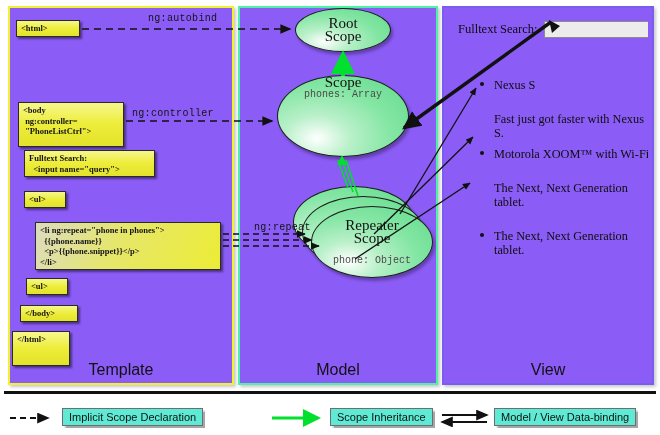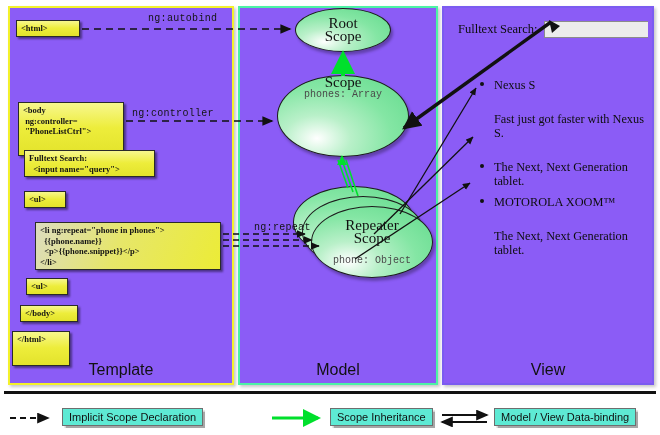--- a/index.html
+++ b/index.html
@@ -89,21 +89,21 @@
   </div>
   <div class="col" id="col-model">
     <div class="col-label">Model</div>
   </div>
   <div class="col" id="col-view">
     <div class="col-label">View</div>
   </div>
 
   <div class="codebox" style="left:16px;top:20px;width:64px;height:17px;">&lt;html&gt;</div>
 
-  <div class="codebox" style="left:18px;top:102px;width:106px;height:54px;">&lt;body
+  <div class="codebox" style="left:18px;top:102px;width:106px;height:45px;">&lt;body
  ng:controller=
  "PhoneListCtrl"&gt;</div>
 
   <div class="codebox" style="left:24px;top:150px;width:131px;height:27px;">Fulltext Search:
   &lt;input name="query"&gt;</div>
 
   <div class="codebox" style="left:24px;top:191px;width:42px;height:17px;">&lt;ul&gt;</div>
 
   <div class="codebox grad2" style="left:35px;top:222px;width:186px;height:48px;">&lt;li ng:repeat="phone in phones"&gt;
   {{phone.name}}
@@ -145,26 +145,26 @@
       <div class="vlist">
 
         <div class="vitem">
           <span class="vbullet"></span>
           <div class="vtitle">Nexus S</div>
           <div class="vsnip">Fast just got faster with Nexus S.</div>
         </div>
 
         <div class="vitem">
           <span class="vbullet"></span>
+          <div class="vtitle">Motorola XOOM™  with Wi-Fi</div>
           <div class="vsnip">The Next, Next Generation tablet.</div>
         </div>
 
         <div class="vitem">
           <span class="vbullet"></span>
-          <div class="vtitle">MOTOROLA XOOM™</div>
           <div class="vsnip">The Next, Next Generation tablet.</div>
         </div>
 
       </div>
     </div>
   </div>
 
   <svg class="ov" viewBox="0 0 660 435">
     <defs>
       <marker id="ah-black" markerWidth="7" markerHeight="7" refX="6" refY="3" orient="auto">

